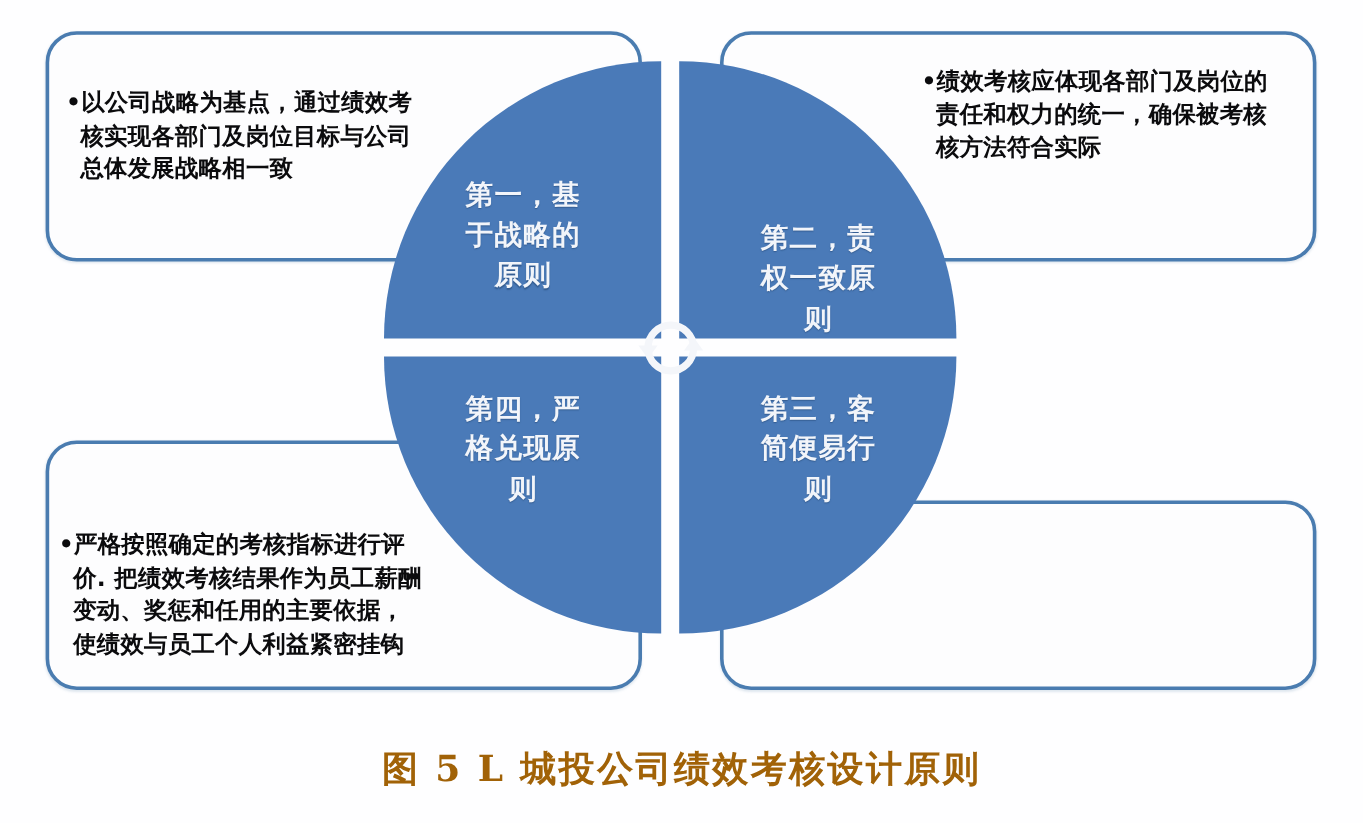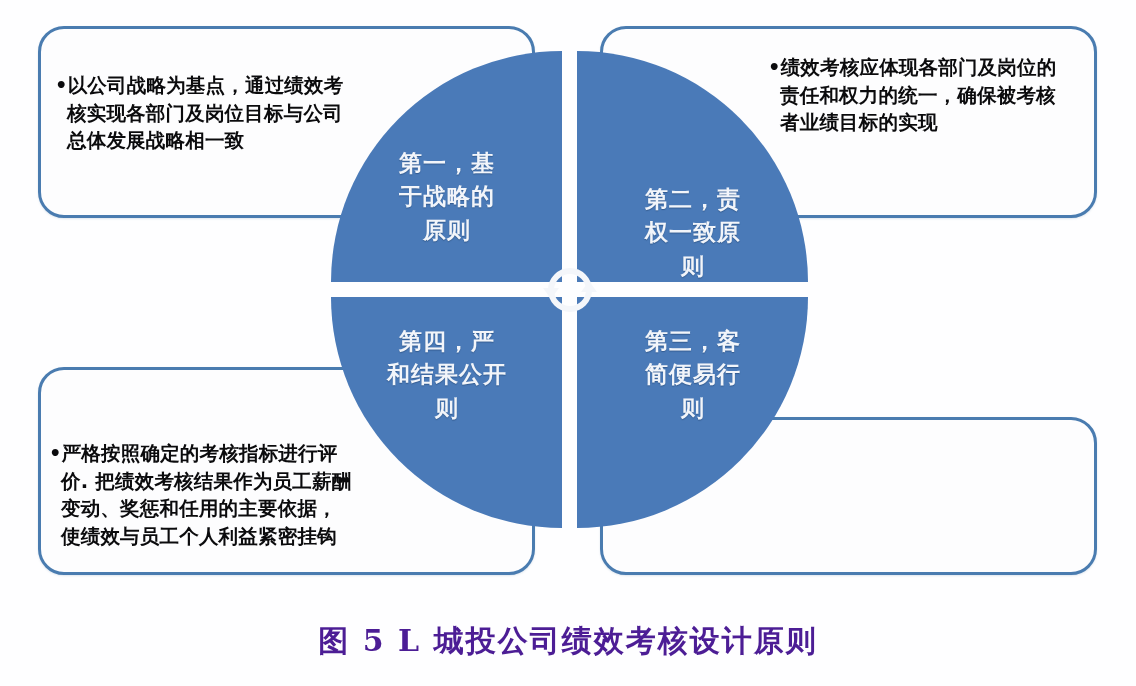--- a/index.html
+++ b/index.html
@@ -47,21 +47,21 @@
   #box-br { left: 600px; top: 417px; width: 497px; height: 158px; }
 
   #txt-tl { left: 55px;  top: 72px;  width: 360px; }
   #txt-tr { left: 768px; top: 54px;  width: 330px; }
   #txt-bl { left: 49px;  top: 440px; width: 365px; }
   #txt-br { left: 775px; top: 423px; width: 330px; }
 
   
   #wheel {
     position: absolute;
-    left: 331px;
+    left: 320px;
     top: 51px;
     width: 477px;
     height: 477px;
   }
   .quad {
     position: absolute;
     width: 231px;
     height: 231px;
     background: #4a7ab8;
     box-sizing: border-box;
@@ -105,21 +105,21 @@
   
   #caption {
     position: absolute;
     left: 0;
     top: 621px;
     width: 1136px;
     text-align: center;
     font-family: "DejaVu Serif", "Liberation Serif", serif;
     font-size: 30px;
     font-weight: 700;
-    color: #4c1d95;
+    color: #a16207;
     letter-spacing: 2px;
   }
 </style>
 </head>
 <body>
 
 <div id="stage">
 
   <div class="callout" id="box-tl"></div>
   <div class="callout" id="box-tr"></div>
@@ -141,40 +141,40 @@
     </div>
 
     <div class="quad" id="q3">
       <div class="quad-label">第三，客
 简便易行
 则</div>
     </div>
 
     <div class="quad" id="q4">
       <div class="quad-label">第四，严
-和结果公开
+格兑现原
 则</div>
     </div>
 
     <svg id="center-icon" viewBox="0 0 62 62">
       <g fill="none" stroke="#f4f6fa" stroke-width="6" stroke-linecap="butt">
         <path d="M 12 31 A 19 19 0 0 1 50 31"></path>
         <path d="M 50 31 A 19 19 0 0 1 12 31"></path>
       </g>
       <polygon points="50,22 58,33 42,33" fill="#f4f6fa"></polygon>
       <polygon points="12,40 4,29 20,29" fill="#f4f6fa"></polygon>
     </svg>
   </div>
 
   <div class="callout-text" id="txt-tl">•以公司战略为基点，通过绩效考
 核实现各部门及岗位目标与公司
 总体发展战略相一致</div>
   <div class="callout-text" id="txt-tr">•绩效考核应体现各部门及岗位的
 责任和权力的统一，确保被考核
-者业绩目标的实现</div>
+核方法符合实际</div>
   <div class="callout-text" id="txt-bl">•严格按照确定的考核指标进行评
 价. 把绩效考核结果作为员工薪酬
 变动、奖惩和任用的主要依据，
 使绩效与员工个人利益紧密挂钩</div>
 
   <div id="caption">图 5 L 城投公司绩效考核设计原则</div>
 
 </div>
 
 </body></html>

